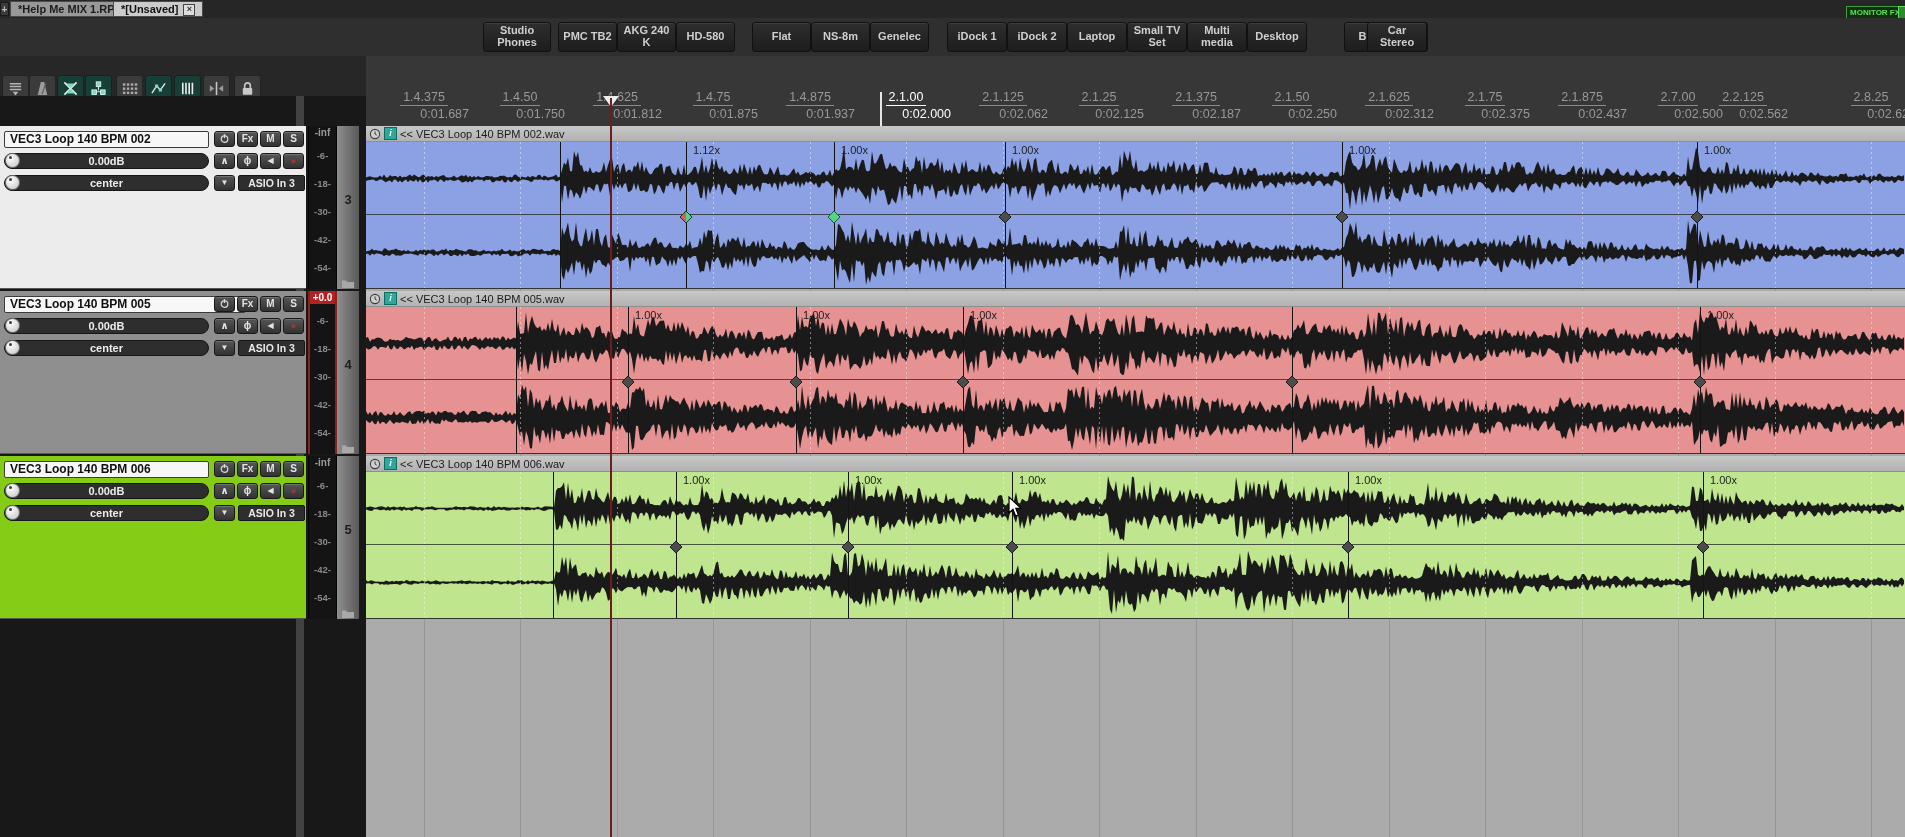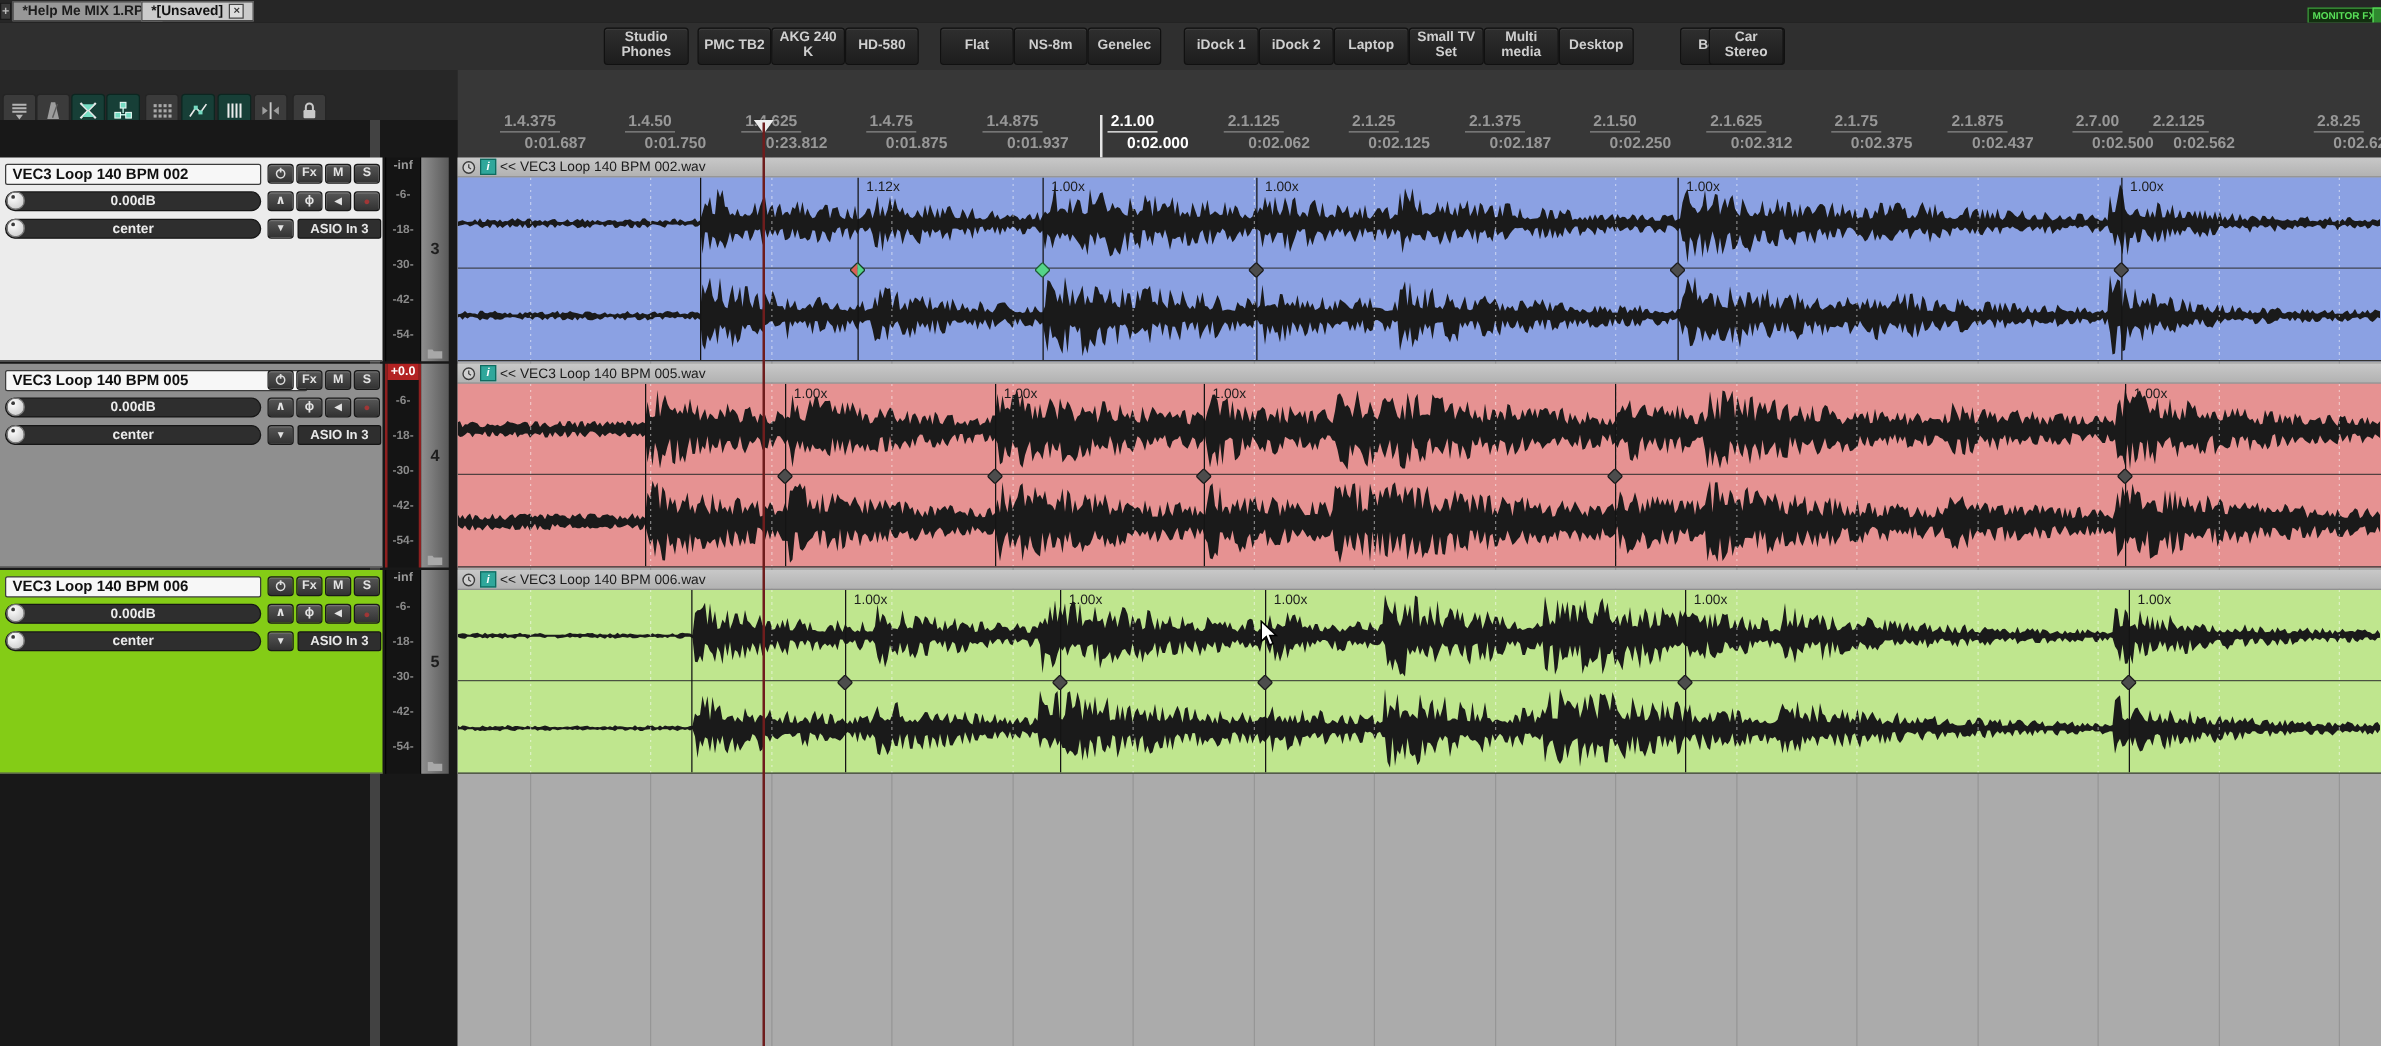--- a/index.html
+++ b/index.html
@@ -18,21 +18,21 @@
   #monitorbar{position:absolute;left:0;top:18px;width:1905px;height:38px;background:#2f2f2f;}
   .mbtn{position:absolute;top:4px;height:30px;background:linear-gradient(#2e2e2e,#1d1d1d);border:1px solid #111;border-radius:3px;color:#cfcfcf;font-size:11px;font-weight:bold;display:flex;align-items:center;justify-content:center;text-align:center;line-height:1.05;box-sizing:border-box;padding:0 2px;box-shadow:inset 0 1px rgba(255,255,255,.07);}
   
   #toolbar{position:absolute;left:0;top:56px;width:366px;height:40px;background:#272727;}
   .ticon{position:absolute;top:19px;width:27px;height:27px;border-radius:3px;box-sizing:border-box;padding:4px;}
   .ticon svg{width:100%;height:100%;display:block;}
   .ticon.on{background:#173f37;border:1px solid #0c2620;}
   .ticon.off{background:#3b3b3b;border:1px solid #242424;}
   
   #ruler{position:absolute;left:366px;top:56px;width:1539px;height:70px;background:#373737;border-bottom:1px solid #1f1f1f;}
-  .tick{position:absolute;width:90px;top:34px;text-align:center;color:#989898;font-size:12.5px;font-weight:bold;}
+  .tick{position:absolute;width:90px;top:34px;text-align:center;color:#989898;font-size:12.5px;font-weight:normal;}
   .tick .b{display:inline-block;border-bottom:1px solid #8a8a8a;padding:0 3px 1px;}
   .tick .t{margin-top:1px;text-align:right;}
   .tick.emph{color:#fff;}
   .tick.emph .b{border-bottom-color:#fff;}
   .mline{position:absolute;top:36px;height:34px;width:2px;background:#e5e5e5;}
   .ctri{position:absolute;top:40px;width:0;height:0;border-left:8px solid transparent;border-right:8px solid transparent;border-top:11px solid #ededed;filter:drop-shadow(0 0 1px #222);}
   
   #tcp{position:absolute;left:0;top:96px;width:366px;height:741px;background:#181818;}
   .vstrip{position:absolute;left:296px;top:0;width:8px;height:741px;background:#424242;}
   .panel{position:absolute;width:306px;height:163px;box-shadow:inset 0 -1px #555;}
@@ -168,21 +168,21 @@
       <div class="ticon off" style="left: 234px;">
         <svg viewBox="0 0 18 18">
           <rect x="4" y="8.5" width="10" height="7" rx="1" fill="#c9c9c9"></rect>
           <path d="M6 8.5V6a3 3 0 0 1 6 0v2.5" stroke="#c9c9c9" stroke-width="1.7" fill="none"></path>
         </svg>
       </div>
     </div>
   <div id="ruler">
       <div class="tick" style="left: 13px;"><div class="b">1.4.375</div><div class="t">0:01.687</div></div>
       <div class="tick" style="left: 109px;"><div class="b">1.4.50</div><div class="t">0:01.750</div></div>
-      <div class="tick" style="left: 206px;"><div class="b">1.4.625</div><div class="t">0:23.812</div></div>
+      <div class="tick" style="left: 206px;"><div class="b">1.4.625</div><div class="t">0:01.812</div></div>
       <div class="tick" style="left: 302px;"><div class="b">1.4.75</div><div class="t">0:01.875</div></div>
       <div class="tick" style="left: 399px;"><div class="b">1.4.875</div><div class="t">0:01.937</div></div>
       <div class="tick emph" style="left: 495px;"><div class="b">2.1.00</div><div class="t">0:02.000</div></div>
       <div class="tick" style="left: 592px;"><div class="b">2.1.125</div><div class="t">0:02.062</div></div>
       <div class="tick" style="left: 688px;"><div class="b">2.1.25</div><div class="t">0:02.125</div></div>
       <div class="tick" style="left: 785px;"><div class="b">2.1.375</div><div class="t">0:02.187</div></div>
       <div class="tick" style="left: 881px;"><div class="b">2.1.50</div><div class="t">0:02.250</div></div>
       <div class="tick" style="left: 978px;"><div class="b">2.1.625</div><div class="t">0:02.312</div></div>
       <div class="tick" style="left: 1074px;"><div class="b">2.1.75</div><div class="t">0:02.375</div></div>
       <div class="tick" style="left: 1171px;"><div class="b">2.1.875</div><div class="t">0:02.437</div></div>

